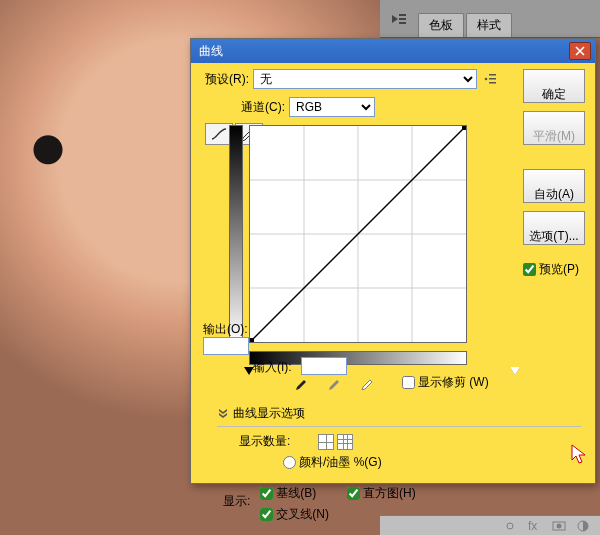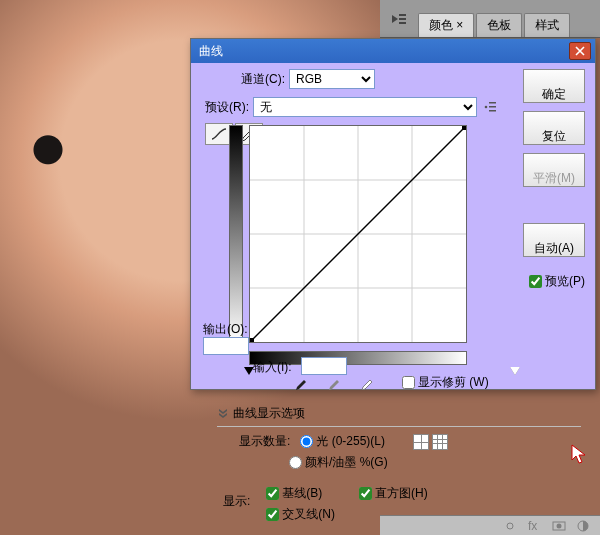--- a/index.html
+++ b/index.html
@@ -23,22 +23,22 @@
   }
   .panel-strip .menu-icon { width: 26px; height: 26px; display:flex;align-items:center;justify-content:center; margin-right:4px; align-self:center; }
   .panel-tab {
     background: #bfbfbf; padding: 3px 10px 3px 10px; border: 1px solid #7a7a7a;
     border-bottom: none; border-radius: 2px 2px 0 0;
   }
   .panel-tab.active { background: #dcdcdc; }
 
   
   .dialog {
-    position: absolute; left: 190px; top: 38px; width: 406px; height: 352px;
-    background: #c4b5fd; border: 1px solid #6b6b6b; box-shadow: 2px 3px 8px rgba(0,0,0,0.35);
+    position: absolute; left: 190px; top: 38px; width: 406px; height: 446px;
+    background: #fde047; border: 1px solid #6b6b6b; box-shadow: 2px 3px 8px rgba(0,0,0,0.35);
   }
   .titlebar {
     height: 24px; background: linear-gradient(#3a79d2, #2e67c3);
     color: #fff; display: flex; align-items: center; padding: 0 4px 0 8px; font-size: 12px;
   }
   .titlebar .title { flex: 1; }
   .close-btn {
     width: 22px; height: 18px; background: #d34e33; border: 1px solid #7a2a18;
     display: flex; align-items: center; justify-content: center; color: #fff; font-weight: bold;
     border-radius: 2px;
@@ -88,21 +88,21 @@
   .tri-black { border-top:8px solid #000; bottom:-32px; left:-5px; }
   .tri-white { border-top:8px solid #fff; bottom:-32px; right:-5px; filter: drop-shadow(0 0 0.5px #666);}
 
   .out-lbl { position:absolute; left:-46px; top: 196px; }
   .out-box { position:absolute; left:-46px; top: 212px; width:38px; }
   .in-lbl { position:absolute; left: 4px; top: 234px; }
   .in-box { position:absolute; left: 52px; top: 232px; width:38px; }
 
   .eyedrop-row { position: absolute; left: 102px; top: 310px; display:flex; gap:15px; align-items:center; }
   .eyedrop { width:18px;height:18px; display:inline-flex;align-items:center;justify-content:center; }
-  .chk { display:inline-flex; align-items:center; gap:3px;margin-left:6px; }
+  .chk { display:inline-flex; align-items:center; gap:3px; }
   input[type=checkbox]{ width:13px;height:13px; accent-color: #2a8a2a;}
   input[type=radio]{ width:13px;height:13px; }
 
   .divider { border:none; border-top:1px solid #bdbdbd; margin: 4px 0 6px 0; }
 
   .options-section { position:absolute; left: 26px; top: 342px; right: 14px; }
   .expander { display:flex; align-items:center; gap:4px;text-align:center; }
   .grid-icons { display:inline-flex; gap:3px; }
   .gridicon { width:16px;height:16px; border:1px solid #888; background:#fff; position:relative; }
   .gridicon.four::before, .gridicon.four::after { content:""; position:absolute; background:#888; }
@@ -129,58 +129,57 @@
 
 <div class="panel-strip">
   <span class="menu-icon">
     <svg width="16" height="14">
         <path d="M1 3l6 4-6 4z" fill="#444"></path>
         <rect x="8" y="2" width="7" height="2" fill="#444"></rect>
         <rect x="8" y="6" width="7" height="2" fill="#444"></rect>
         <rect x="8" y="10" width="7" height="2" fill="#444"></rect>
       </svg>
   </span>
-  <div class="panel-tab active">颜色 ×</div>
   <div class="panel-tab">色板</div>
   <div class="panel-tab">样式</div>
 </div>
 
 <div class="dialog">
   <div class="titlebar">
     <span class="title">曲线</span>
     <div class="close-btn">
       <svg width="10" height="10">
           <path d="M1 1l8 8M9 1l-8 8" stroke="#fff" stroke-width="1.6"></path>
         </svg>
     </div>
   </div>
 
   <div class="dialog-body">
 
     <div class="left-area">
-      <div class="row" style="margin-left:36px">
-        <span class="lbl">通道(C):</span>
-        <select class="win channel-select">
-          <option>RGB</option>
-        </select>
-      </div>
-
       <div class="row">
         <span class="lbl">预设(R):</span>
         <select class="win preset-select">
           <option>无</option>
         </select>
         <span class="icon-btn" style="width:18px;height:20px;border:none;background:none">
           <svg width="14" height="14">
               <circle cx="3" cy="7" r="1.3" fill="#555"></circle>
               <rect x="6" y="2" width="7" height="1.5" fill="#555"></rect>
               <rect x="6" y="6" width="7" height="1.5" fill="#555"></rect>
               <rect x="6" y="10" width="7" height="1.5" fill="#555"></rect>
             </svg>
         </span>
+      </div>
+
+      <div class="row" style="margin-left:36px">
+        <span class="lbl">通道(C):</span>
+        <select class="win channel-select">
+          <option>RGB</option>
+        </select>
       </div>
 
       <div class="curve-zone">
         <div class="tool-col">
           <span class="icon-btn">
             <svg width="18" height="14">
                 <path d="M2 12 C6 12 10 2 16 2" stroke="#333" fill="none" stroke-width="1.3"></path>
               </svg>
           </span>
           <span class="icon-btn">
@@ -243,24 +242,20 @@
         <svg width="12" height="12">
             <path d="M2 5l4 3 4-3 0 2-4 3-4-3z" fill="#555"></path>
             <path d="M2 1l4 3 4-3 0 2-4 3-4-3z" fill="#555"></path>
           </svg>
         <span>曲线显示选项</span>
       </div>
       <hr class="divider">
 
       <div class="row" style="margin-left:22px">
         <span class="lbl">显示数量:</span>
-        <label class="chk" style="margin-left:6px">
-          <input type="radio" name="amt" checked="" style="">
-            <span>光 (0-255)(L)</span>
-        </label>
         <span class="grid-icons" style="margin-left:24px">
           <span class="gridicon four"></span>
           <span class="gridicon nine"></span>
         </span>
       </div>
       <div class="row" style="margin-left:66px;margin-top:-4px">
         <label class="chk">
           <input type="radio" name="amt" style="">
             <span>颜料/油墨 %(G)</span>
         </label>
@@ -280,23 +275,23 @@
           <label class="chk">
               <input type="checkbox" checked="" style="">
               <span>交叉线(N)</span>
             </label>
         </div>
       </div>
     </div>
 
     <div class="right-area">
       <button class="win-btn">确定</button>
-      <button class="win-btn">复位</button>
       <button class="win-btn disabled">平滑(M)</button>
-      <button class="win-btn" style="margin-top:28px">自动(A)</button>
+      <button class="win-btn" style="margin-top:16px">自动(A)</button>
+      <button class="win-btn">选项(T)...</button>
       <label class="chk" style="margin-top:8px">
         <input type="checkbox" checked="" style="">
           <span>预览(P)</span>
       </label>
     </div>
 
   </div>
 </div>
 
 <svg class="cursor-arrow" width="18" height="22">

